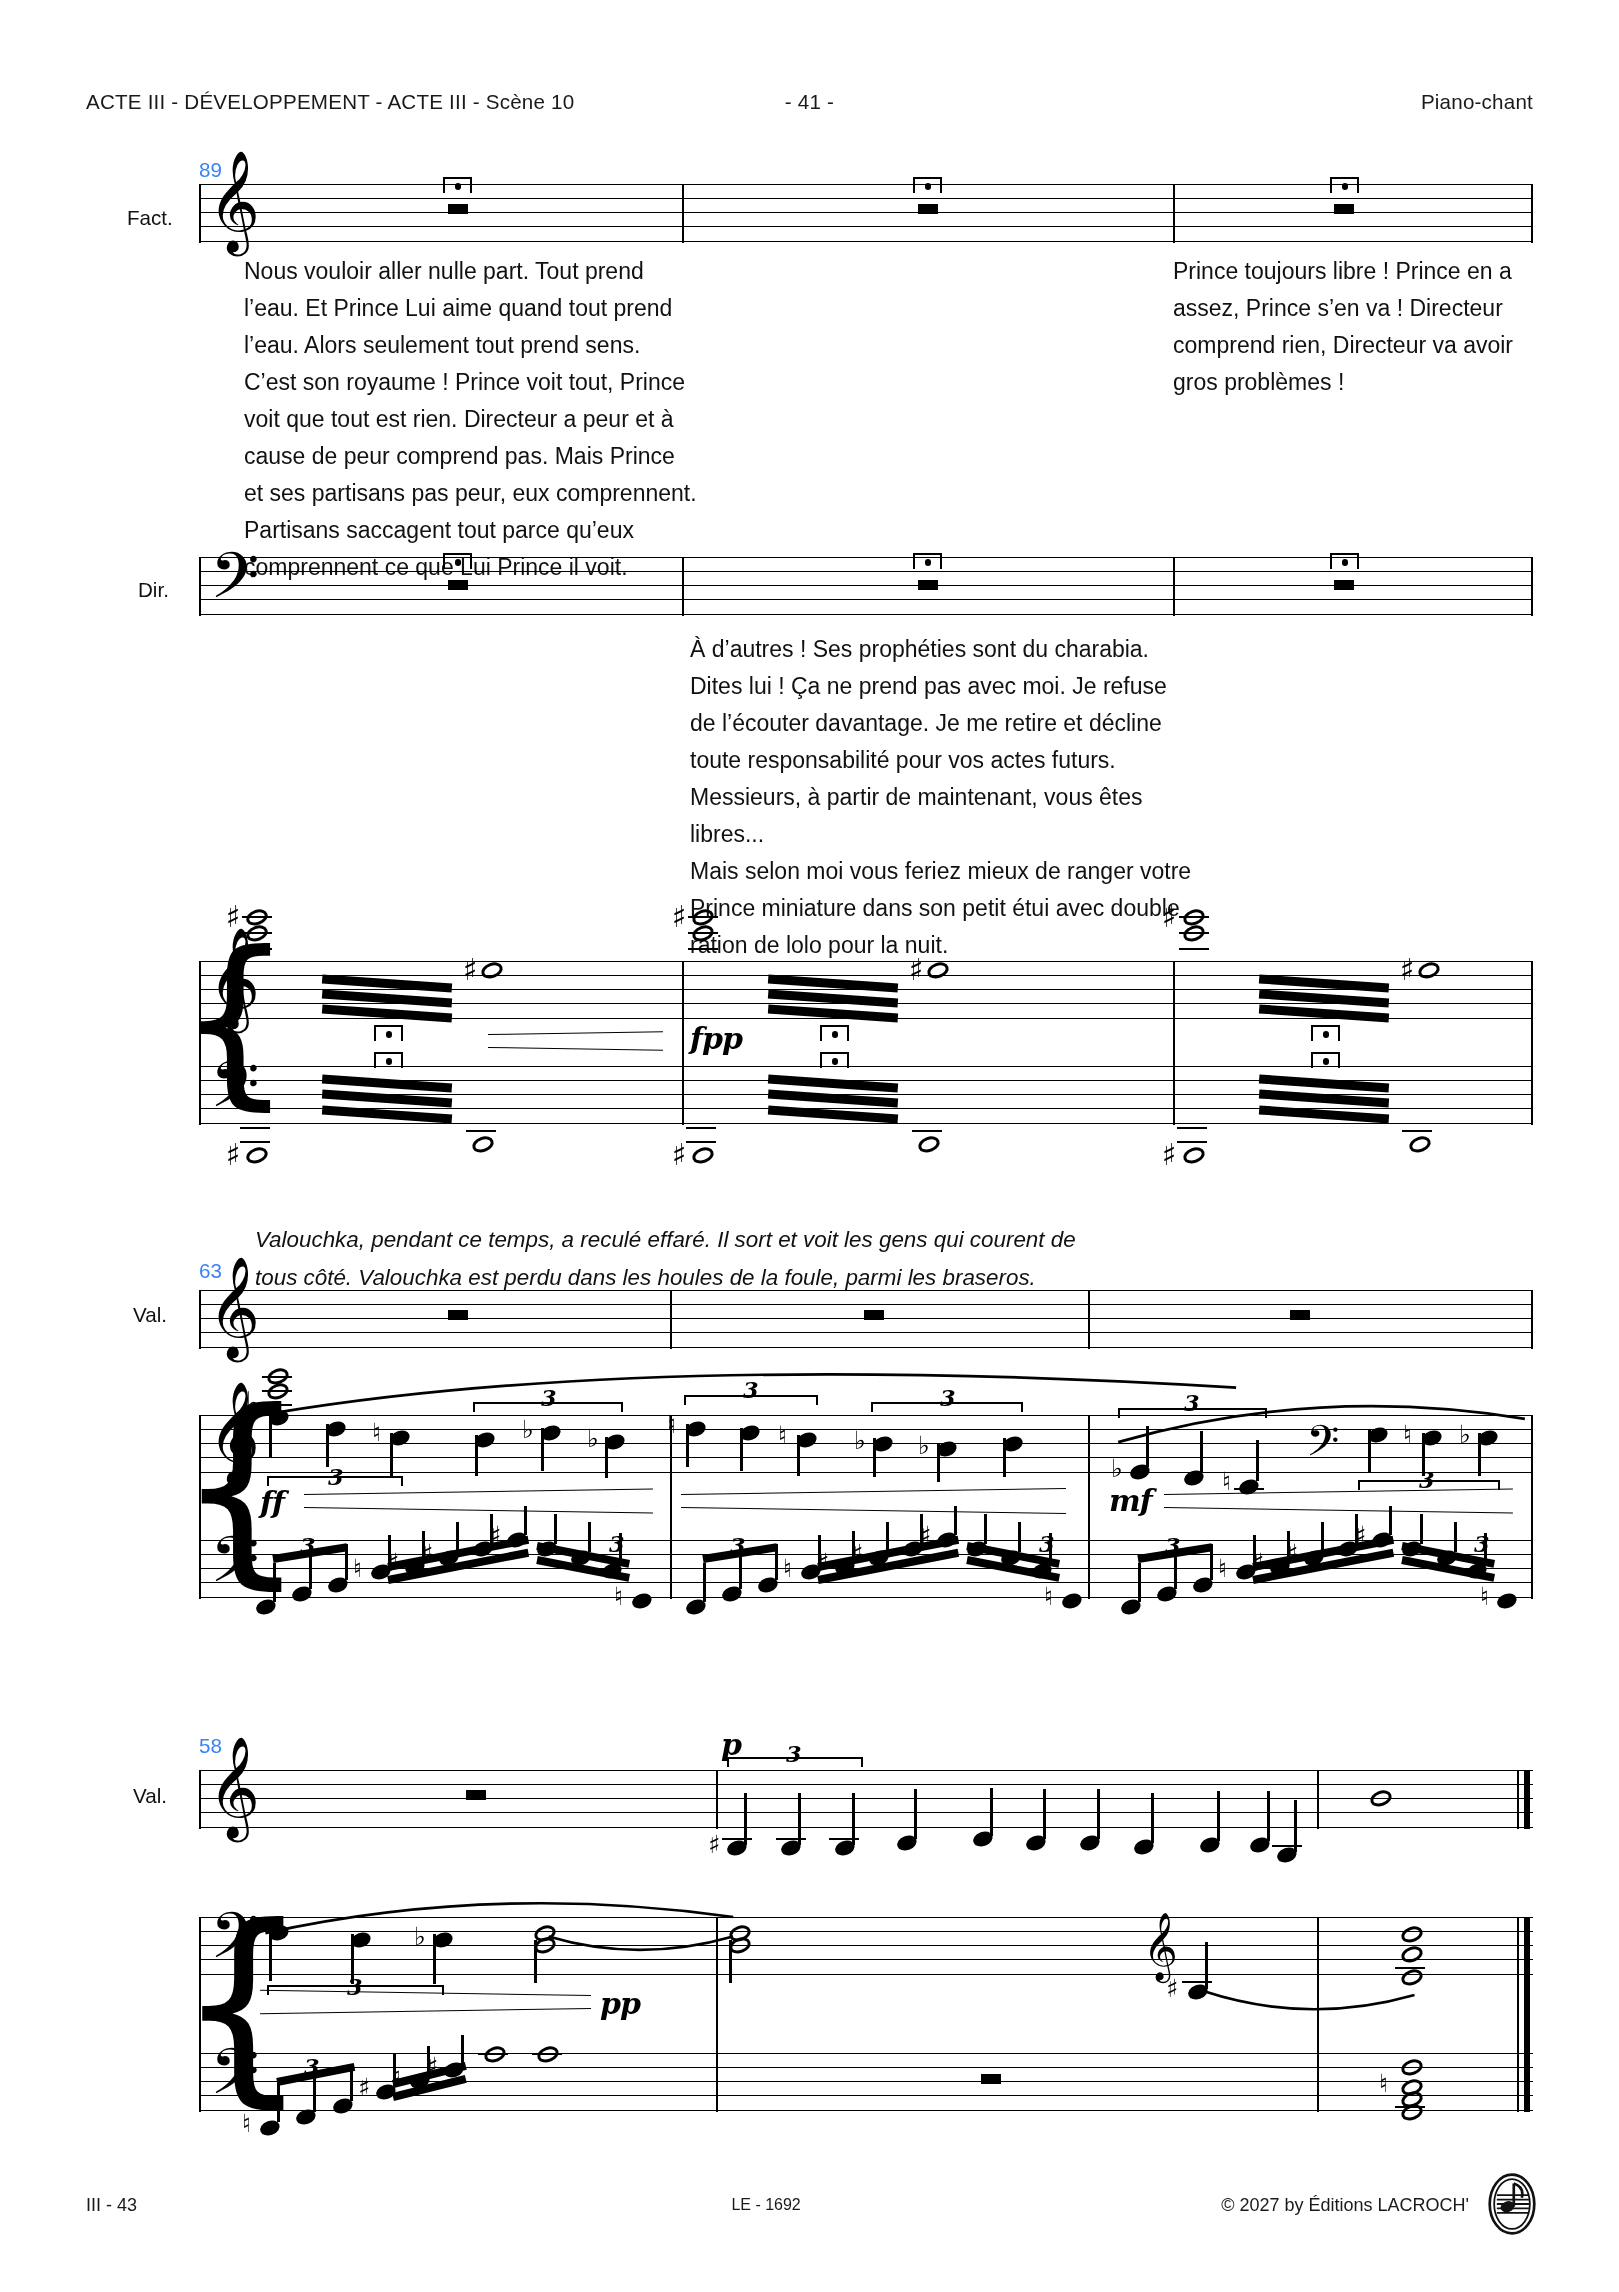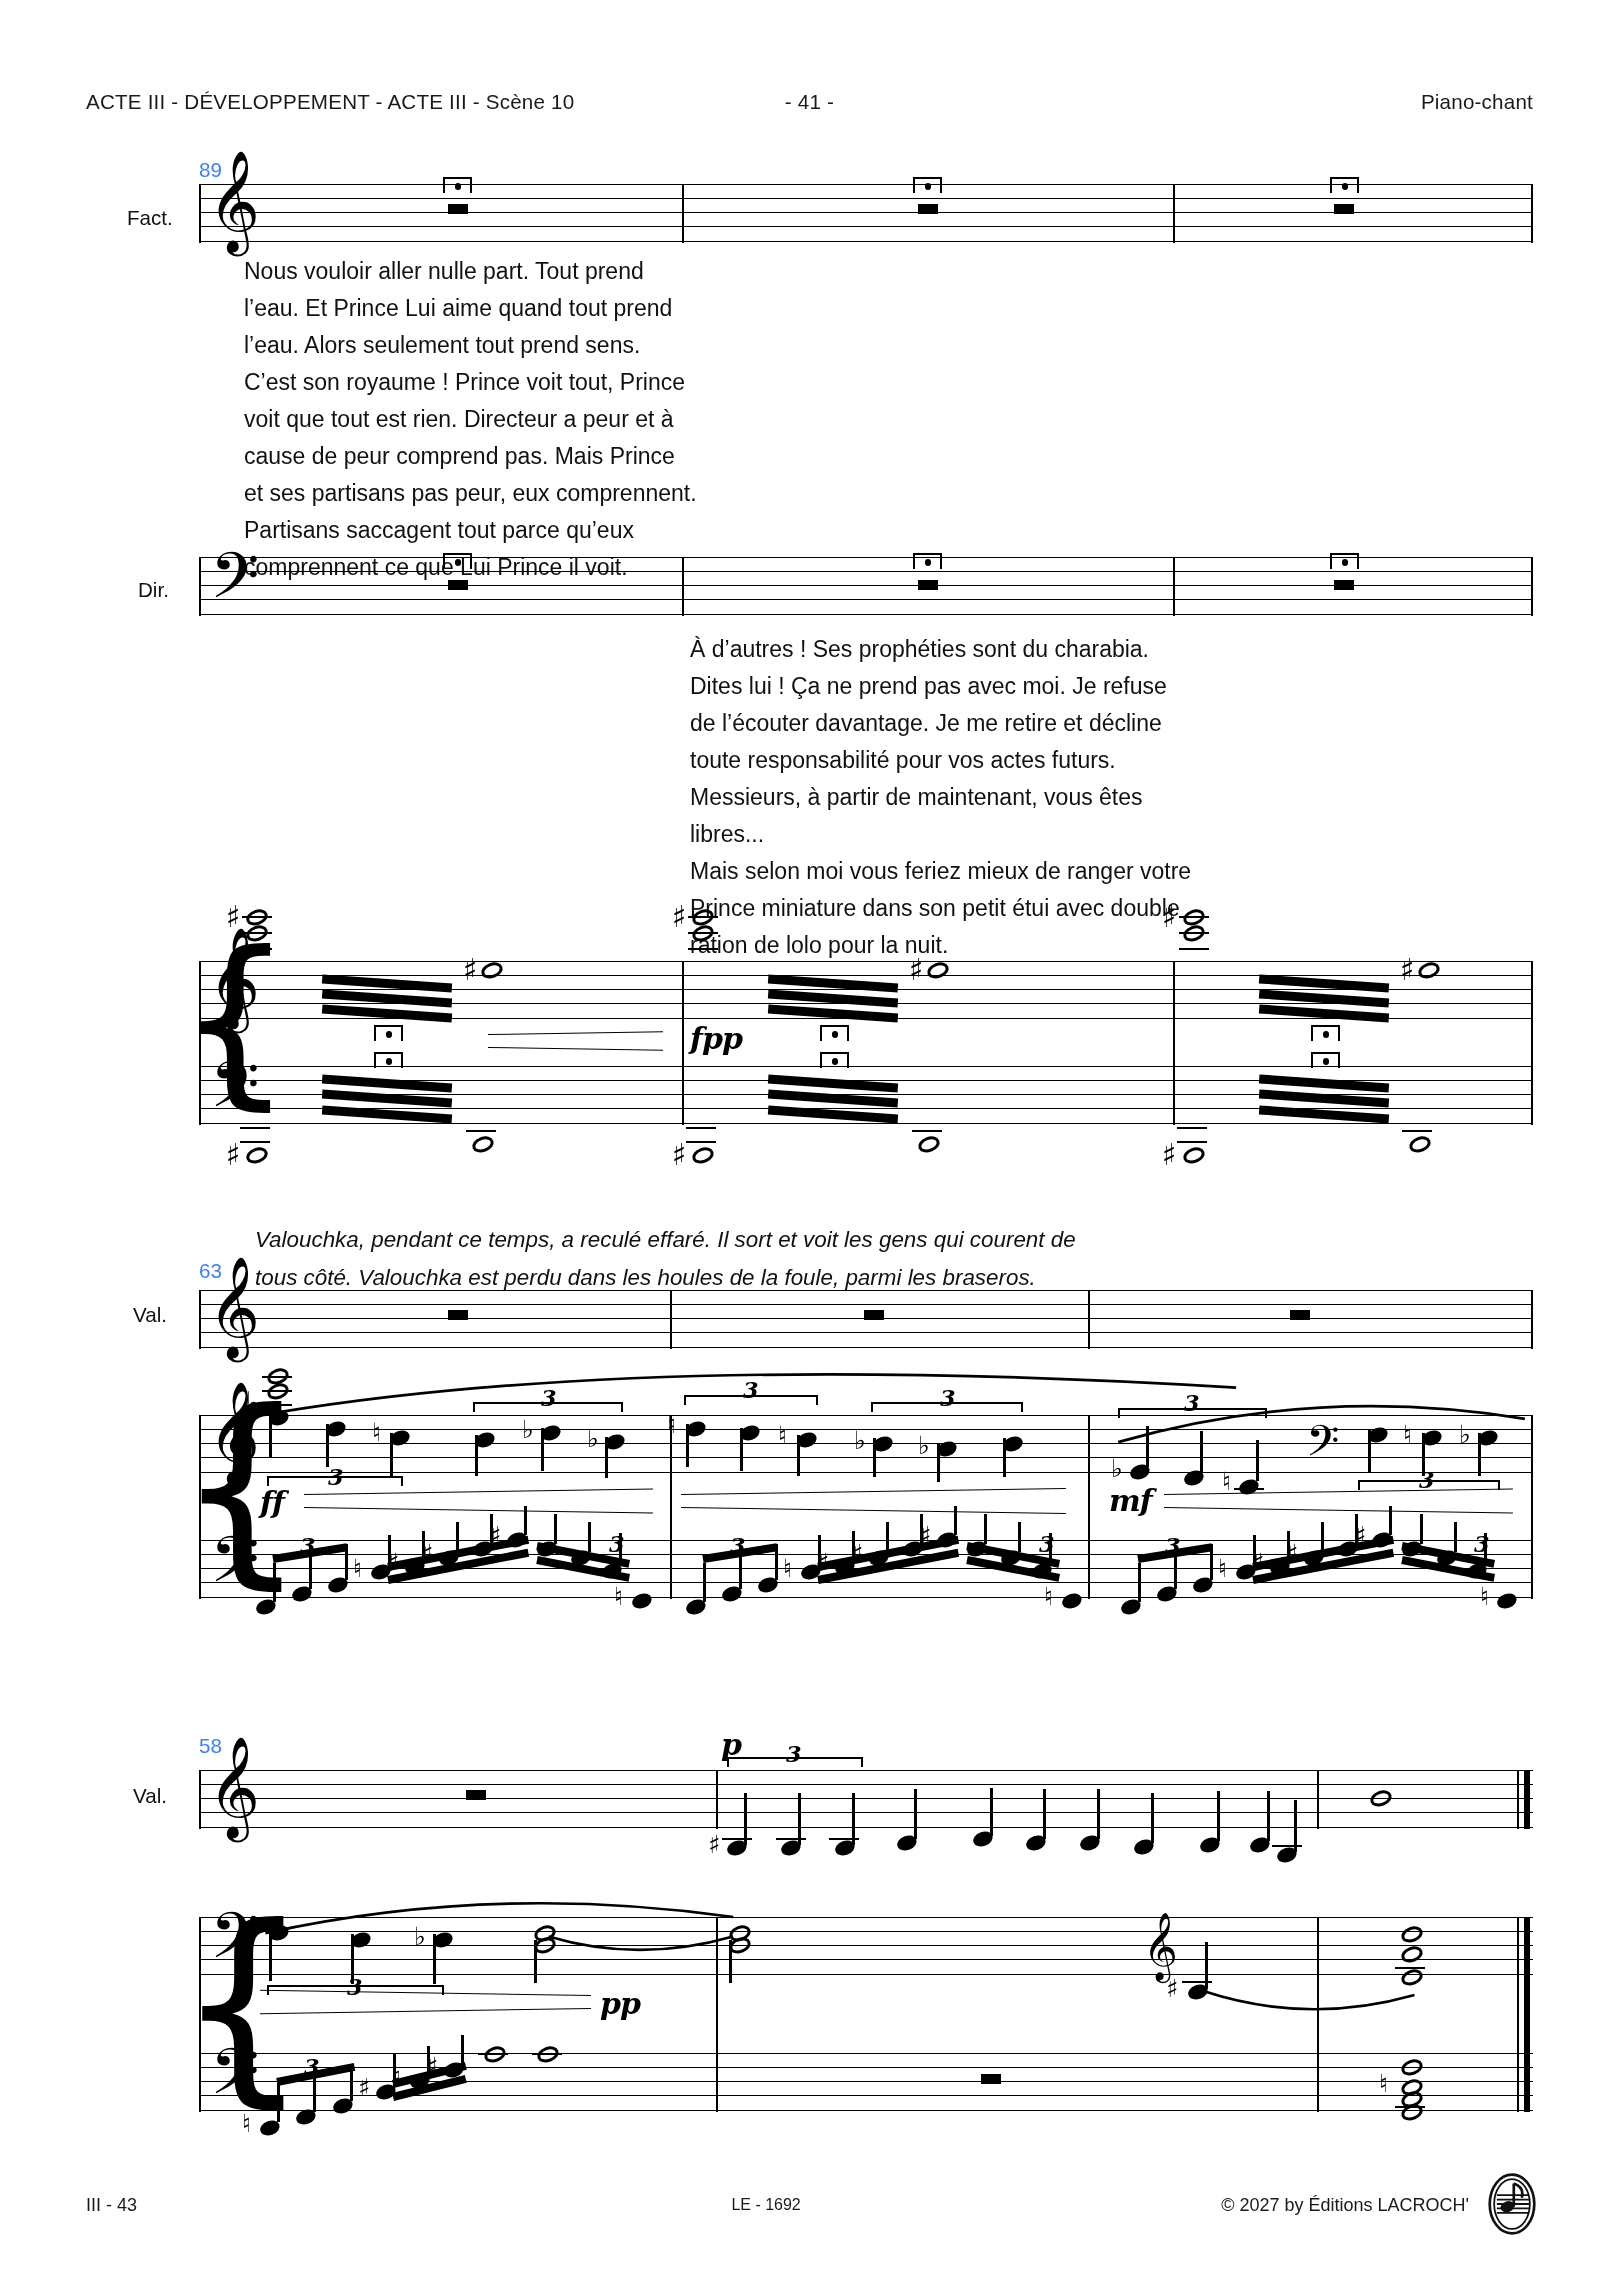--- a/index.html
+++ b/index.html
@@ -252,20 +252,24 @@
     <div class="speech" style="left:244px; top:253px; width:502px;">Nous vouloir aller nulle part. Tout prend
 l’eau. Et Prince Lui aime quand tout prend
 l’eau. Alors seulement tout prend sens.
 C’est son royaume ! Prince voit tout, Prince
 voit que tout est rien. Directeur a peur et à
 cause de peur comprend pas. Mais Prince
 et ses partisans pas peur, eux comprennent.
 Partisans saccagent tout parce qu’eux
 comprennent ce que Lui Prince il voit.</div>
 
+    <div class="speech" style="left:1173px; top:253px; width:376px;">Prince toujours libre ! Prince en a
+assez, Prince s’en va ! Directeur
+comprend rien, Directeur va avoir
+gros problèmes !</div>
 
     <div class="instr" style="left:138px; top:578px;">Dir.</div>
 
     <div class="staff" style="left:199px; top:557px; width:1334px; height:57px;">
       <div class="ln" style="top:12.5px;"></div>
       <div class="ln" style="top:27px;"></div>
       <div class="ln" style="top:41px;"></div>
       <div class="ln" style="top:56px;"></div>
     </div>
     <div class="glyph clef-bass" style="left:210px; top:545px;">𝄢</div>

